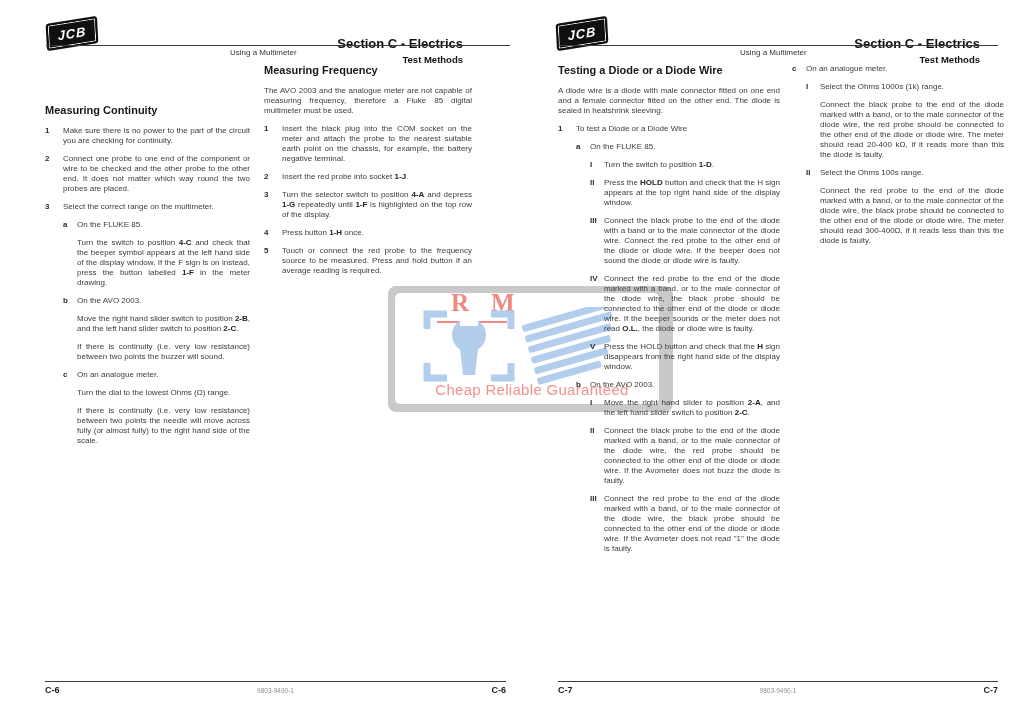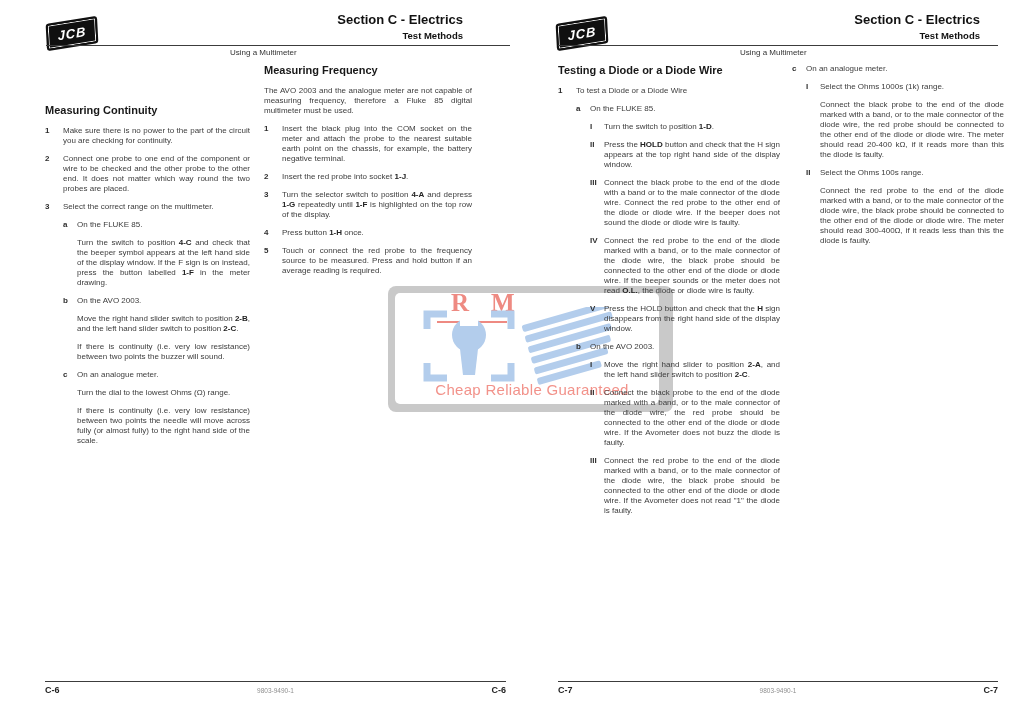--- a/index.html
+++ b/index.html
@@ -19,21 +19,21 @@
     background:#101010; border:2px solid #101010; border-radius:3px;
     box-shadow: inset 0 0 0 1px #ffffff;
     transform: rotate(-9deg) skewX(-6deg);
     display:flex; align-items:center; justify-content:center;
     color:#ffffff; font-weight:bold; font-style:italic; font-size:13px; letter-spacing:1px;
   }
 
   .hdr-titles { position:absolute; top:12px; text-align:right; color:#111; }
   #page-left  .hdr-titles { right:47px; left:100px; }
   #page-right .hdr-titles { right:30px; left:100px; }
-  .hdr-title { font-size:13px; font-weight:bold; }
+  .hdr-title { font-size:13px; font-weight:bold;margin-top:24px; }
   .hdr-sub   { font-size:9.5px; font-weight:bold; margin-top:3px; }
   .hdr-rule  { position:absolute; top:45px; height:1px; background:#3c3c3c; }
   #page-left  .hdr-rule { left:16px; width:464px; }
   #page-right .hdr-rule { left:18px; width:440px; }
   .hdr-tagline { position:absolute; top:48px; font-size:8px; color:#333; }
   #page-left  .hdr-tagline { right:47px; left:200px; }
   #page-right .hdr-tagline { right:30px; left:200px; }
 
   
   .col { position:absolute; top:64px; }
@@ -195,20 +195,21 @@
     </div>
     <div class="hdr-titles">
       <div class="hdr-title">Section C - Electrics</div>
       <div class="hdr-sub">Test Methods</div>
     </div>
     <div class="hdr-rule"></div>
     <div class="hdr-tagline">Using a Multimeter</div>
 
     <div class="col" id="p1c0">
         <div class="h">Testing a Diode or a Diode Wire</div>
+        <div class="p ind0">A diode wire is a diode with male connector fitted on one end and a female connector fitted on the other end. The diode is sealed in heatshrink sleeving.</div>
         <div class="li lv0">
           <span class="lb">1</span>
           <span class="tx">To test a Diode or a Diode Wire</span>
         </div>
         <div class="li lv1">
           <span class="lb">a</span>
           <span class="tx">On the FLUKE 85.</span>
         </div>
         <div class="li lv2">
           <span class="lb">I</span>

